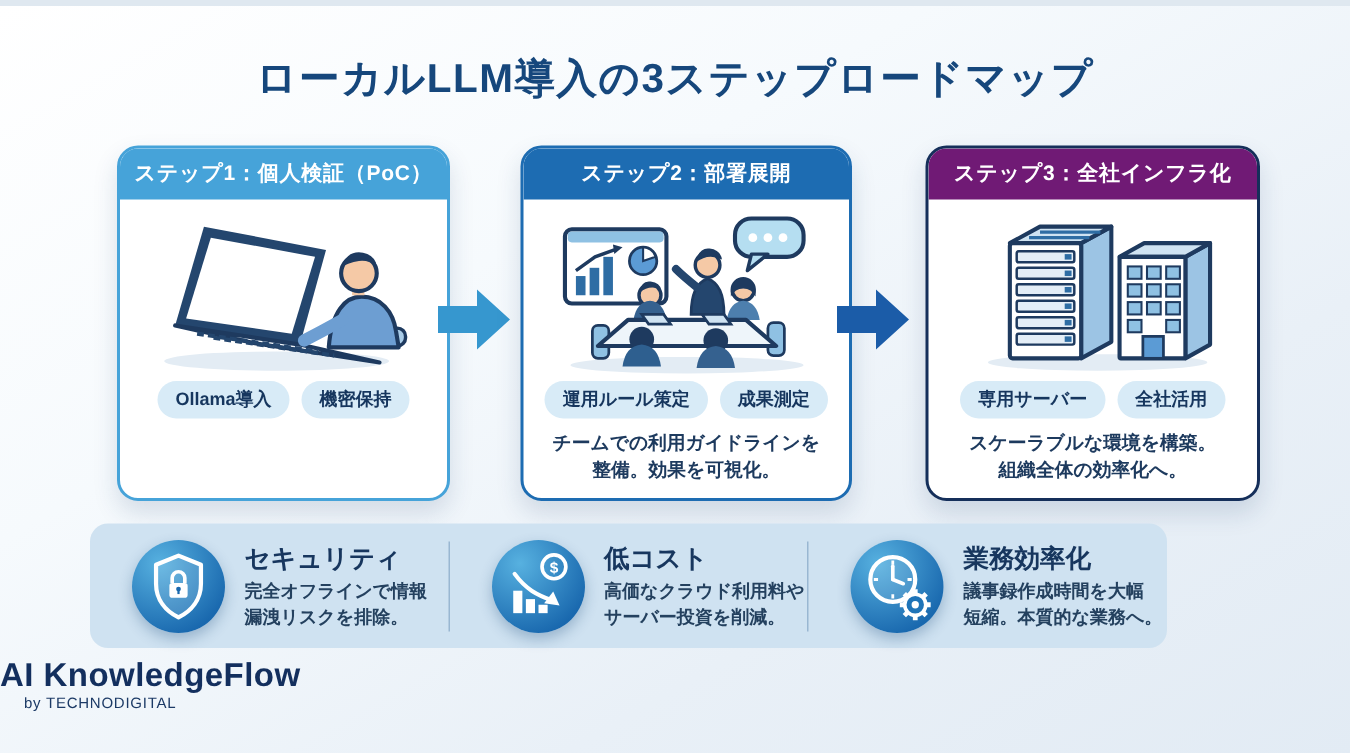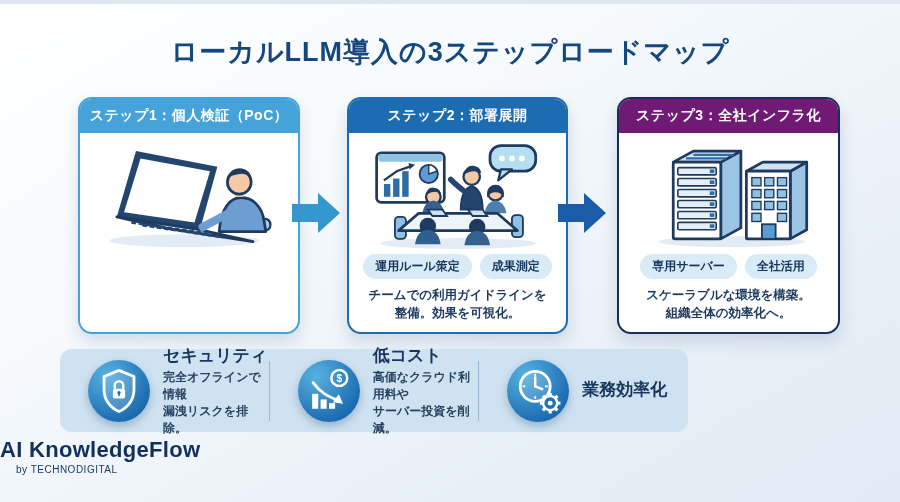--- a/index.html
+++ b/index.html
@@ -34,21 +34,21 @@
     padding:4px 12px; border-radius:999px; white-space:nowrap;
   }
   .desc{
     margin-top:7px; font-size:12.5px; font-weight:600; color:#1d3a5e;
     text-align:center; line-height:1.45; white-space:pre-line;
   }
   .arrow{position:absolute; top:186px; width:48px; height:46px;}
   .arrow svg{width:100%; height:100%; display:block;}
   .arrow-1{left:292px;} .arrow-2{left:558px;}
   .band{
-    position:absolute; left:60px; top:345px; width:628px; height:83px;
+    position:absolute; left:60px; top:345px; width:718px; height:83px;
     border-radius:12px; background:#cfe2f1; display:flex; align-items:center;
   }
   .benefit{flex:1; display:flex; align-items:center; gap:13px; padding-left:28px; min-width:0;}
   .divider{width:1px; height:60px; background:rgba(100,140,180,.5); flex:none;}
   .benefit-icon{
     width:62px; height:62px; border-radius:50%; flex:none;
     background:radial-gradient(circle at 30% 25%, #57b1e0, #1968ae 78%);
     box-shadow:0 4px 9px rgba(20,70,120,.3);
     display:flex; align-items:center; justify-content:center;
   }
@@ -78,20 +78,24 @@
           <polygon points="26,84 117,98 175,111 84,97" fill="#f2f7fb" stroke="#1e3a5f" stroke-width="3" stroke-linejoin="round"></polygon>
           <line x1="42" y1="90" x2="130" y2="103" stroke="#24466e" stroke-width="3" stroke-dasharray="5 3"></line>
           <line x1="54" y1="93" x2="142" y2="106" stroke="#24466e" stroke-width="3" stroke-dasharray="5 3"></line>
           <rect x="156" y="86" width="38" height="13" rx="6" fill="#a9cce8" stroke="#1e3a5f" stroke-width="2.5"></rect>
           <path d="M138,100 C140,74 150,63 162,63 C176,63 185,74 187,88 L189,100 Z" fill="#6d9ed2" stroke="#1e3a5f" stroke-width="3" stroke-linejoin="round"></path>
           <path d="M148,80 Q132,89 120,95" stroke="#6d9ed2" stroke-width="9" fill="none" stroke-linecap="round"></path>
           <rect x="155" y="54" width="9" height="8" fill="#f5c9a6"></rect>
           <circle cx="160" cy="46" r="13" fill="#f5c9a6" stroke="#1e3a5f" stroke-width="3"></circle>
           <path d="M147,42 q4,-13 16,-11 q9,2 10,10 q-6,-5 -13,-4 q-8,1 -13,5 z" fill="#1e3a5f"></path>
         </svg>
+      </div>
+      <div class="tags">
+        <span class="tag">Ollama導入</span>
+        <span class="tag">機密保持</span>
       </div>
     </div>
   </div>
 
   <div class="arrow arrow-1">
     <svg viewBox="0 0 48 46">
       <polygon points="0,14 26,14 26,3 48,23 26,43 26,32 0,32" style="fill: rgb(54, 151, 207);"></polygon>
     </svg>
   </div>
 
@@ -265,20 +269,22 @@
               <line x1="44" y1="33" x2="44" y2="55"></line>
             <line x1="36.2" y1="36.2" x2="51.8" y2="51.8"></line>
               <line x1="36.2" y1="51.8" x2="51.8" y2="36.2"></line>
           </g>
           <circle cx="44" cy="44" r="7.5" fill="#1f74b8" stroke="#fff" stroke-width="2.6"></circle>
           <circle cx="44" cy="44" r="2.6" fill="#fff"></circle>
         </svg>
       </div>
       <div class="benefit-text">
         <div class="benefit-title">業務効率化</div>
+        <div class="benefit-desc">議事録作成時間を大幅
+短縮。本質的な業務へ。</div>
       </div>
     </div>
   </div>
 
   <div class="footer">
     <div class="brand">AI KnowledgeFlow</div>
     <div class="byline">by TECHNODIGITAL</div>
   </div>
 
 </div>

